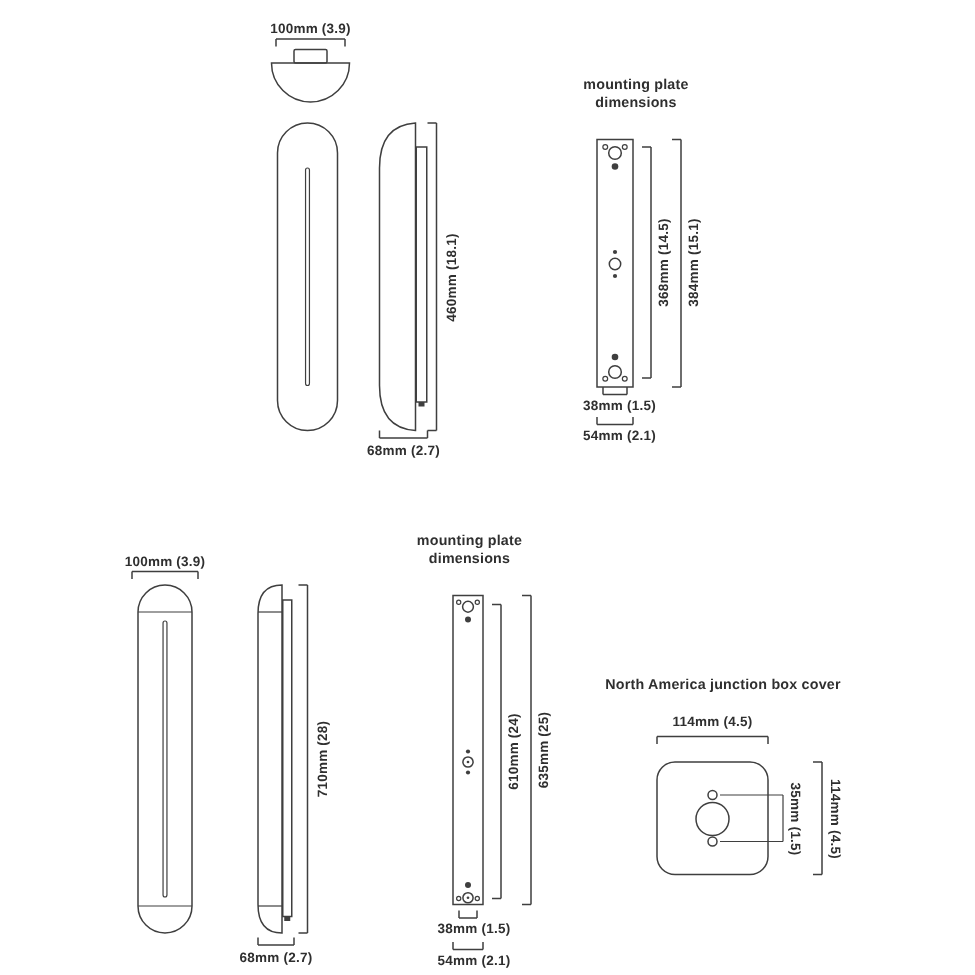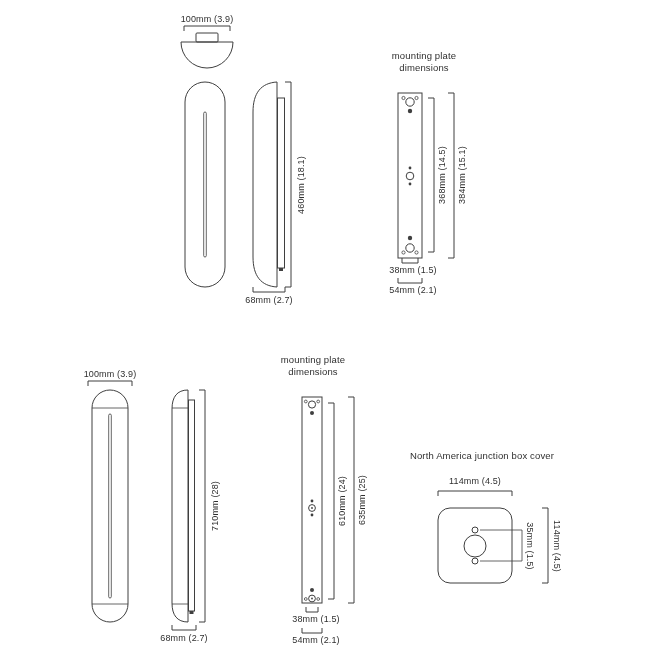--- a/index.html
+++ b/index.html
@@ -2,20 +2,21 @@
 <html><head>
 <meta charset="utf-8">
 <style>
   html,body{margin:0;padding:0;background:#ffffff;}
   .canvas{
     position:relative;
     width:650px;height:650px;
     background:#ffffff;
     overflow:hidden;
     font-family:"Liberation Sans",sans-serif;
+    font-weight:bold;
   }
   svg text{
     font-family:"Liberation Sans",sans-serif;
     font-size:9px;
     fill:#2f2f2f;
     letter-spacing:0.15px;
   }
   svg text.title{font-size:9.5px;}
   .ln{fill:none;stroke:#3f3f3f;stroke-width:1;}
   .thin{fill:none;stroke:#3f3f3f;stroke-width:0.8;}

